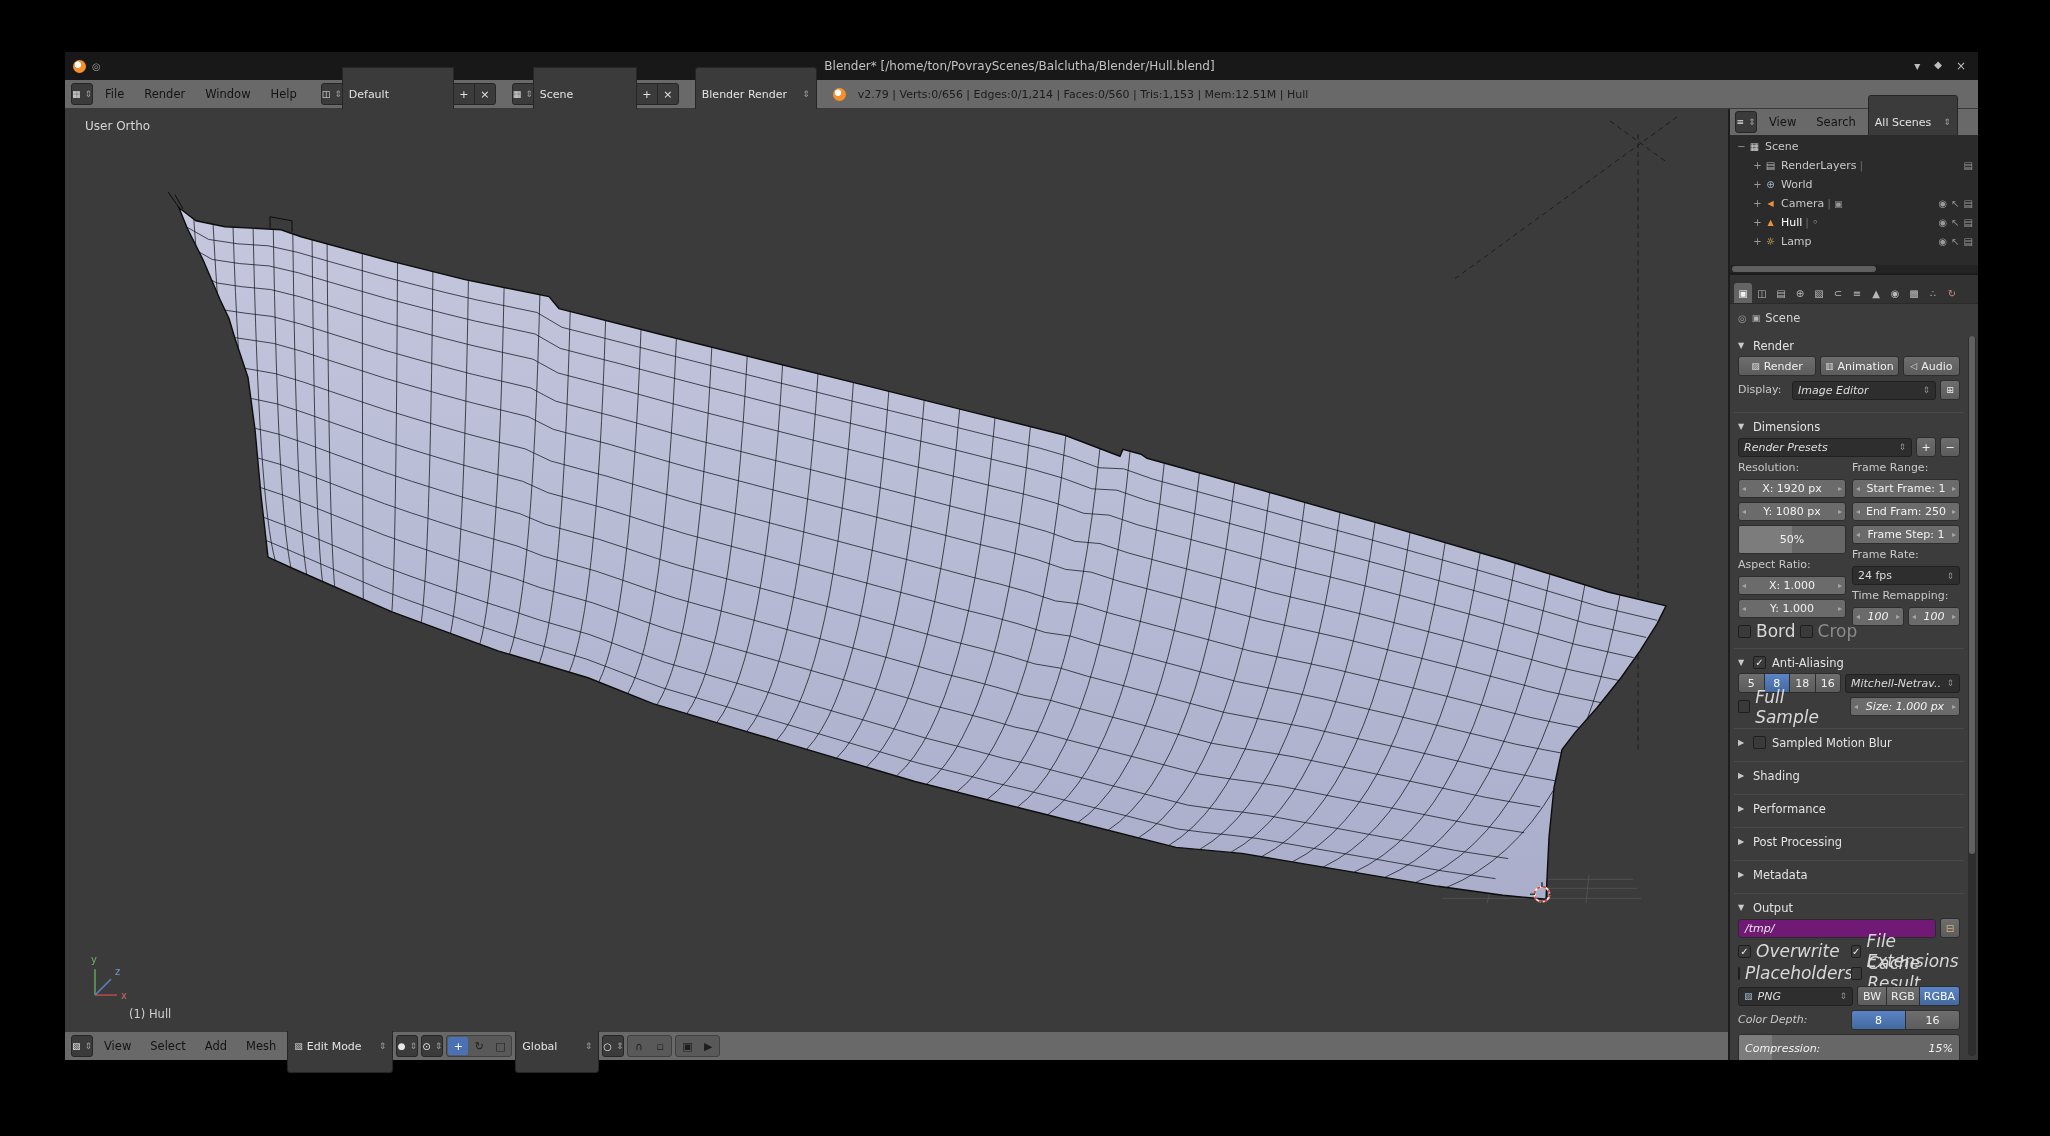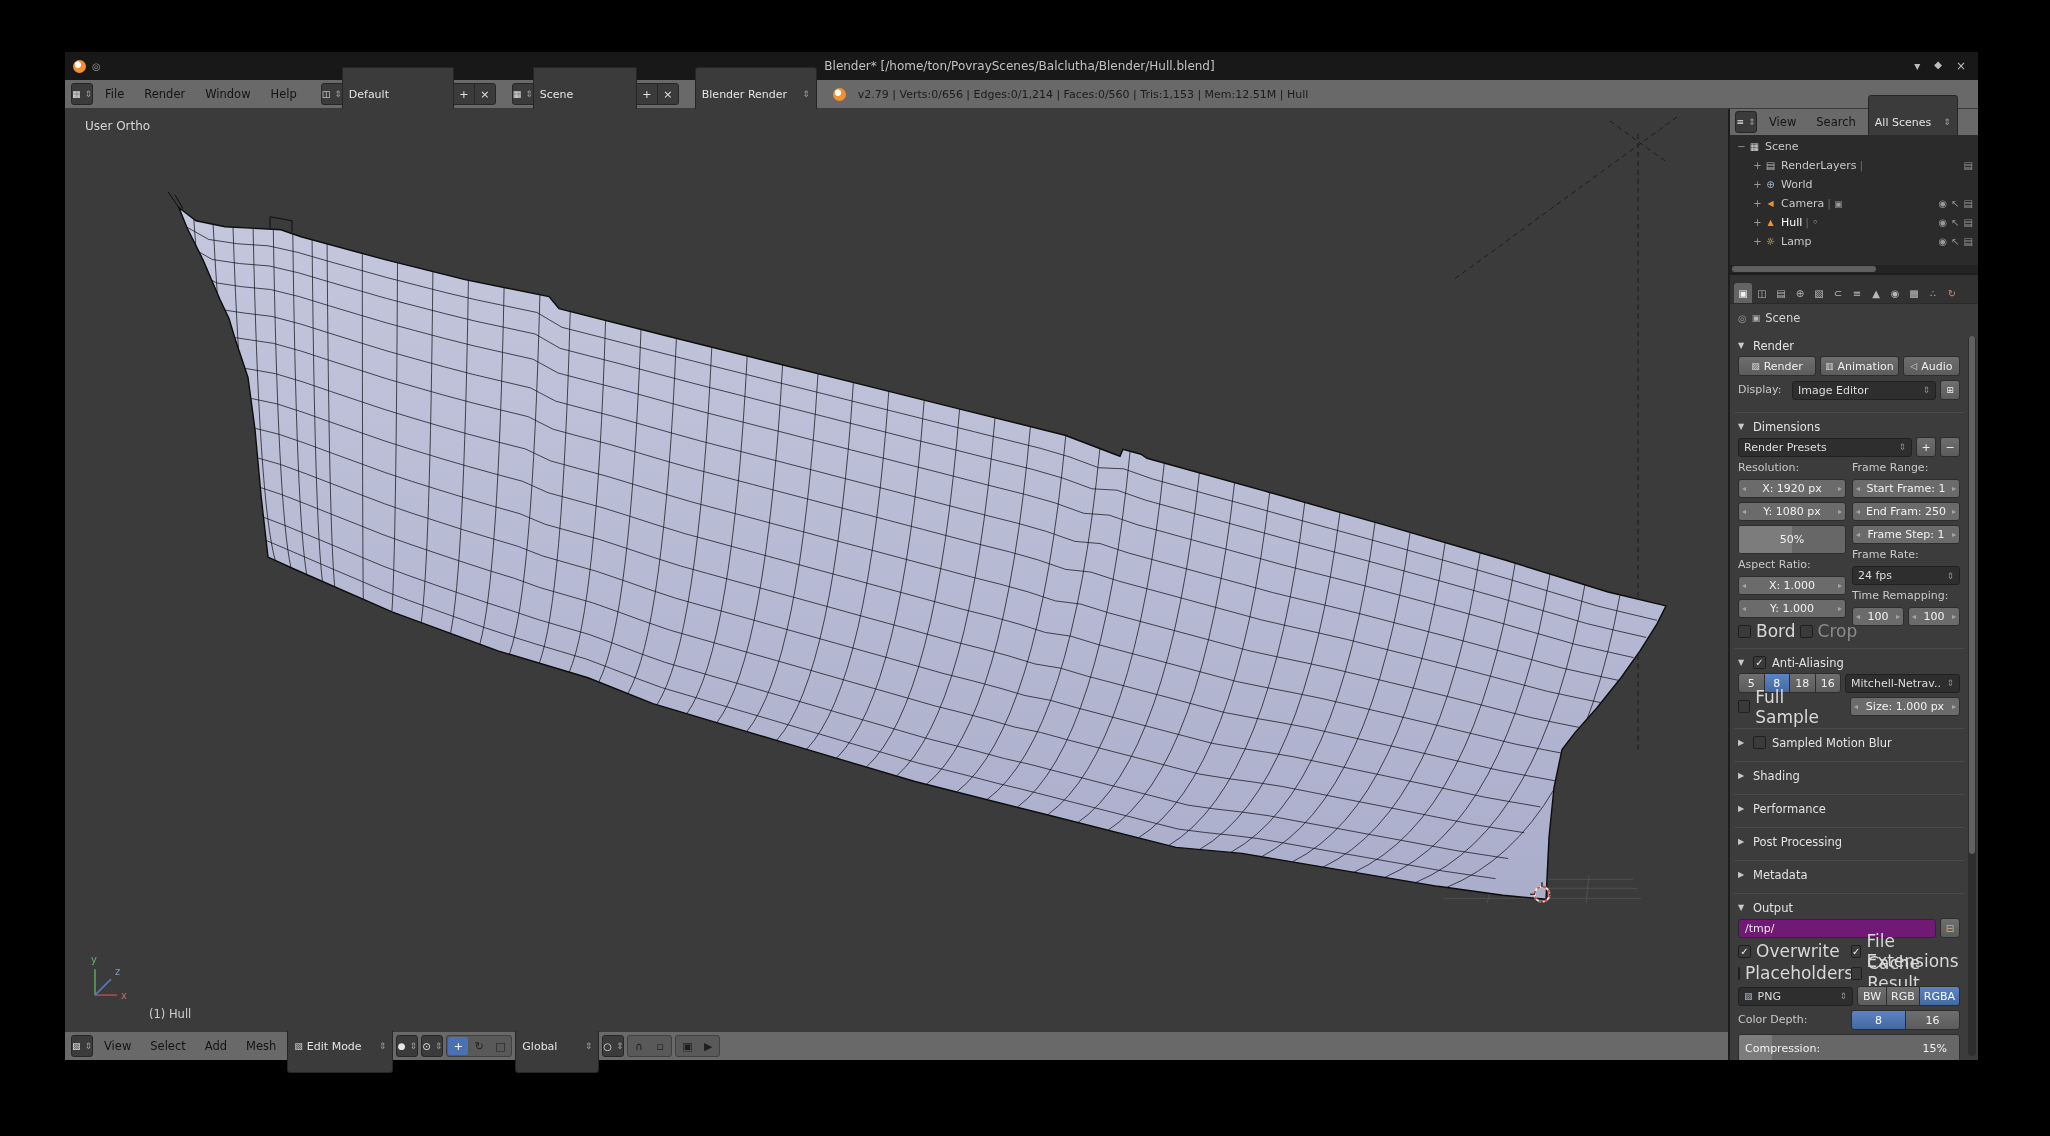--- a/index.html
+++ b/index.html
@@ -22,21 +22,21 @@
   .dkgroup .dk:last-child{border-radius:0 3px 3px 0;}
   .sqbtn{width:20px;justify-content:center;padding:0;}
   .stats{color:#1b1b1b;font-size:11px;margin-left:8px;white-space:nowrap;}
   .spacer8{width:8px;}
   
   .main{flex:1;display:flex;min-height:0;}
   .vp{flex:1;display:flex;flex-direction:column;min-width:0;background:#3b3b3b;}
   .vp-canvas{flex:1;position:relative;overflow:hidden;background:#3b3b3b;}
   .vp-canvas svg{position:absolute;left:0;top:0;width:100%;height:100%;}
   .vp-label{position:absolute;left:20px;top:10px;color:#d6d6d6;font-size:12px;}
-  .vp-objinfo{position:absolute;left:84px;bottom:10px;color:#d0d0d0;font-size:11.5px;margin-top:16px;}
+  .vp-objinfo{position:absolute;left:64px;bottom:10px;color:#d0d0d0;font-size:11.5px;margin-top:16px;}
   .vp-header{height:28px;background:#696969;display:flex;align-items:center;gap:3px;padding:0 6px;border-top:1px solid #3a3a3a;flex:0 0 auto;}
   .tgl-group{display:flex;background:#595959;border:1px solid #404040;border-radius:3px;padding:1px;gap:1px;align-items:center;}
   .tgl{width:20px;height:18px;display:flex;align-items:center;justify-content:center;color:#1e1e1e;font-size:11px;border-radius:2px;}
   .tgl.blue{background:#4a71b4;color:#fff;}
   
   .rightcol{width:248px;display:flex;flex-direction:column;border-left:2px solid #1d1d1d;background:#303030;flex:0 0 auto;}
   .outliner{height:164px;display:flex;flex-direction:column;flex:0 0 auto;border-bottom:2px solid #1d1d1d;}
   .ol-header{height:26px;background:#696969;display:flex;align-items:center;gap:4px;padding:0 5px;flex:0 0 auto;}
   .ol-body{flex:1;background:#2b2b2b;font-size:11px;color:#c8c8c8;padding-top:2px;position:relative;overflow:hidden;}
   .ol-row{height:19px;display:flex;align-items:center;position:relative;padding-left:6px;}
@@ -68,34 +68,34 @@
   .btn{background:linear-gradient(#6e6e6e,#5c5c5c);border:1px solid #2d2d2d;border-radius:3px;color:#f0f0f0;font-size:11px;height:20px;display:flex;align-items:center;justify-content:center;gap:4px;padding:0 4px;box-sizing:border-box;}
   .btn.blue{background:linear-gradient(#5b84c6,#44699f);color:#fff;}
   .btn .bico{font-size:9px;color:#d8d8d8;}
   .numfield{background:#6b6b6b;border:1px solid #2d2d2d;border-radius:3px;color:#f2f2f2;font-size:11px;height:19px;display:flex;align-items:center;justify-content:center;position:relative;box-sizing:border-box;}
   .numfield::before{content:"◂";position:absolute;left:3px;font-size:8px;color:rgba(255,255,255,.4);}
   .numfield::after{content:"▸";position:absolute;right:3px;font-size:8px;color:rgba(255,255,255,.4);}
   .slider{background:#676767;border:1px solid #2d2d2d;border-radius:3px;height:29px;position:relative;overflow:hidden;display:flex;align-items:center;justify-content:center;color:#f2f2f2;font-size:11px;box-sizing:border-box;}
   .slider .fill{position:absolute;left:0;top:0;bottom:0;background:#7c7c7c;}
   .slider .stxt{position:relative;z-index:1;}
   .slider .sl{position:absolute;left:6px;z-index:1;}
-  .slider .sr{position:absolute;right:12px;z-index:1;}
+  .slider .sr{position:absolute;right:6px;z-index:1;}
   .menufield{background:#2e2e2e;border:1px solid #202020;border-radius:3px;color:#dddddd;font-size:11px;height:19px;display:flex;align-items:center;padding:0 5px;gap:5px;box-sizing:border-box;}
   .menufield .mtext{flex:1;white-space:nowrap;overflow:hidden;}
   .menufield .ud{color:#8f8f8f;font-size:9px;}
   .textfield{background:#701a75;border:1px solid #2a2a2a;border-radius:3px;color:#e8e8e8;font-size:11px;height:19px;display:flex;align-items:center;padding:0 6px;box-sizing:border-box;}
   .seg{display:flex;flex:1;}
   .seg .btn{flex:1;border-radius:0;margin-left:-1px;}
   .seg .btn:first-child{border-radius:3px 0 0 3px;margin-left:0;}
   .seg .btn:last-child{border-radius:0 3px 3px 0;}
   .cb{display:flex;align-items:center;gap:5px;height:18px;}
   .cbbox{width:13px;height:13px;background:#3a3a3a;border:1px solid #1e1e1e;border-radius:2px;display:flex;align-items:center;justify-content:center;color:#efefef;font-size:10px;box-sizing:border-box;}
   .cb .clbl{font-size:17px;color:#d8d8d8;}
   .cb.disabled .clbl{color:#8b8b8b;}
-  .flex1{flex:1;min-width:0;}
+  .flex1{flex:1;min-width:0;font-style:italic;}
   .w20{width:20px;flex:0 0 20px;}
 </style>
 </head>
 <body>
 
 <div id="stage">
   <div id="bwindow">
 
     <div class="titlebar">
       <div class="tleft">

